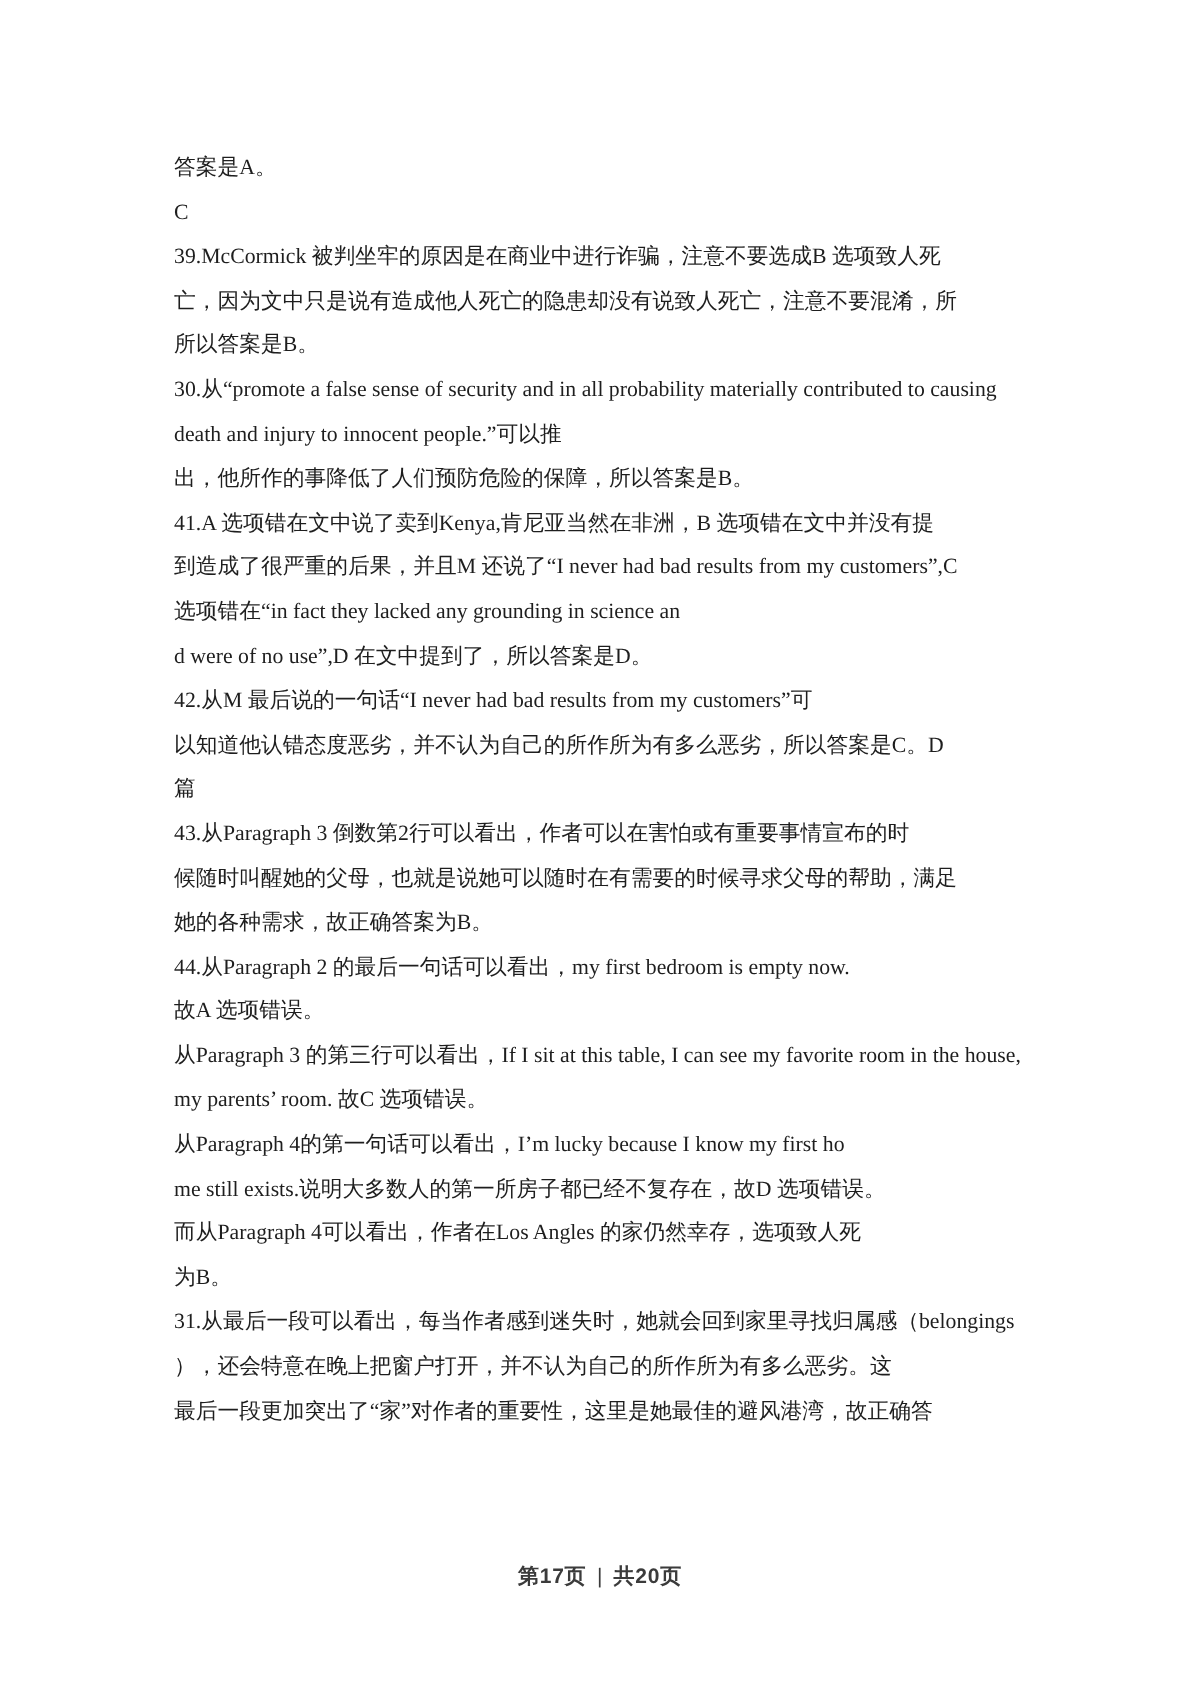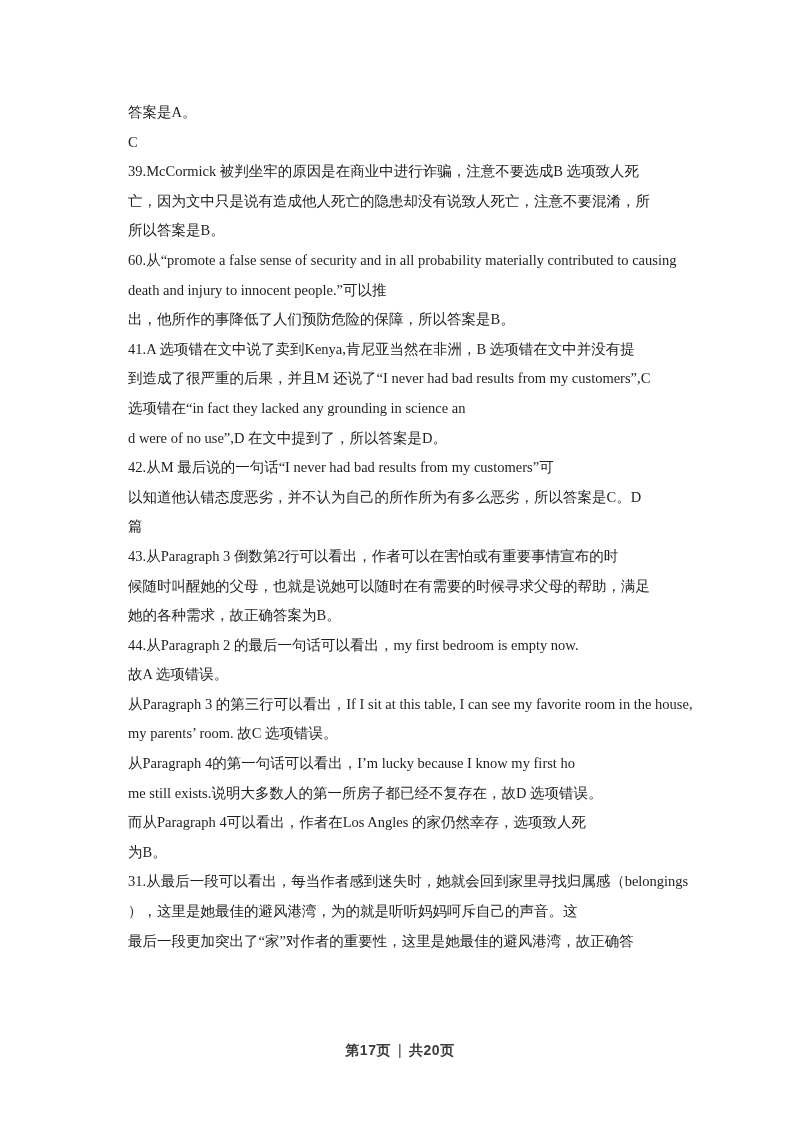--- a/index.html
+++ b/index.html
@@ -11,21 +11,21 @@
     position: relative;
     width: 800px;
     height: 1132px;
     background: #ffffff;
     overflow: hidden;
     font-family: "Liberation Serif", "DejaVu Serif", serif;
     color: #1e1e1e;
   }
   .text-block {
     position: absolute;
-    left: 128px;
+    left: 116px;
     top: 98px;
     width: 600px;
   }
   .text-line {
     font-size: 14.5px;
     line-height: 29.6px;
     height: 29.6px;
     white-space: nowrap;
     color: #1e1e1e;
   }
@@ -51,21 +51,21 @@
 </head>
 <body>
 
 <div class="page">
   <div class="text-block">
     <div class="text-line">答案是A。</div>
     <div class="text-line">C</div>
     <div class="text-line">39.McCormick 被判坐牢的原因是在商业中进行诈骗，注意不要选成B 选项致人死</div>
     <div class="text-line">亡，因为文中只是说有造成他人死亡的隐患却没有说致人死亡，注意不要混淆，所</div>
     <div class="text-line">所以答案是B。</div>
-    <div class="text-line">60.从“promote a false sense of security and in all probability materially contributed to causing</div>
+    <div class="text-line">30.从“promote a false sense of security and in all probability materially contributed to causing</div>
     <div class="text-line">death and injury to innocent people.”可以推</div>
     <div class="text-line">出，他所作的事降低了人们预防危险的保障，所以答案是B。</div>
     <div class="text-line">41.A 选项错在文中说了卖到Kenya,肯尼亚当然在非洲，B 选项错在文中并没有提</div>
     <div class="text-line">到造成了很严重的后果，并且M 还说了“I never had bad results from my customers”,C</div>
     <div class="text-line">选项错在“in fact they lacked any grounding in science an</div>
     <div class="text-line">d were of no use”,D 在文中提到了，所以答案是D。</div>
     <div class="text-line">42.从M 最后说的一句话“I never had bad results from my customers”可</div>
     <div class="text-line">以知道他认错态度恶劣，并不认为自己的所作所为有多么恶劣，所以答案是C。D</div>
     <div class="text-line">篇</div>
     <div class="text-line">43.从Paragraph 3 倒数第2行可以看出，作者可以在害怕或有重要事情宣布的时</div>
@@ -73,20 +73,20 @@
     <div class="text-line">她的各种需求，故正确答案为B。</div>
     <div class="text-line">44.从Paragraph 2 的最后一句话可以看出，my first bedroom is empty now.</div>
     <div class="text-line">故A 选项错误。</div>
     <div class="text-line">从Paragraph 3 的第三行可以看出，If I sit at this table, I can see my favorite room in the house,</div>
     <div class="text-line">my parents’ room. 故C 选项错误。</div>
     <div class="text-line">从Paragraph 4的第一句话可以看出，I’m lucky because I know my first ho</div>
     <div class="text-line">me still exists.说明大多数人的第一所房子都已经不复存在，故D 选项错误。</div>
     <div class="text-line">而从Paragraph 4可以看出，作者在Los Angles 的家仍然幸存，选项致人死</div>
     <div class="text-line">为B。</div>
     <div class="text-line">31.从最后一段可以看出，每当作者感到迷失时，她就会回到家里寻找归属感（belongings</div>
-    <div class="text-line">），这里是她最佳的避风港湾，为的就是听听妈妈呵斥自己的声音。这</div>
+    <div class="text-line">），还会特意在晚上把窗户打开，并不认为自己的所作所为有多么恶劣。这</div>
     <div class="text-line">最后一段更加突出了“家”对作者的重要性，这里是她最佳的避风港湾，故正确答</div>
   </div>
 
   <div class="page-footer">
     <span>第17页</span><span class="sep">|</span><span>共20页</span>
   </div>
 </div>
 
 </body></html>

